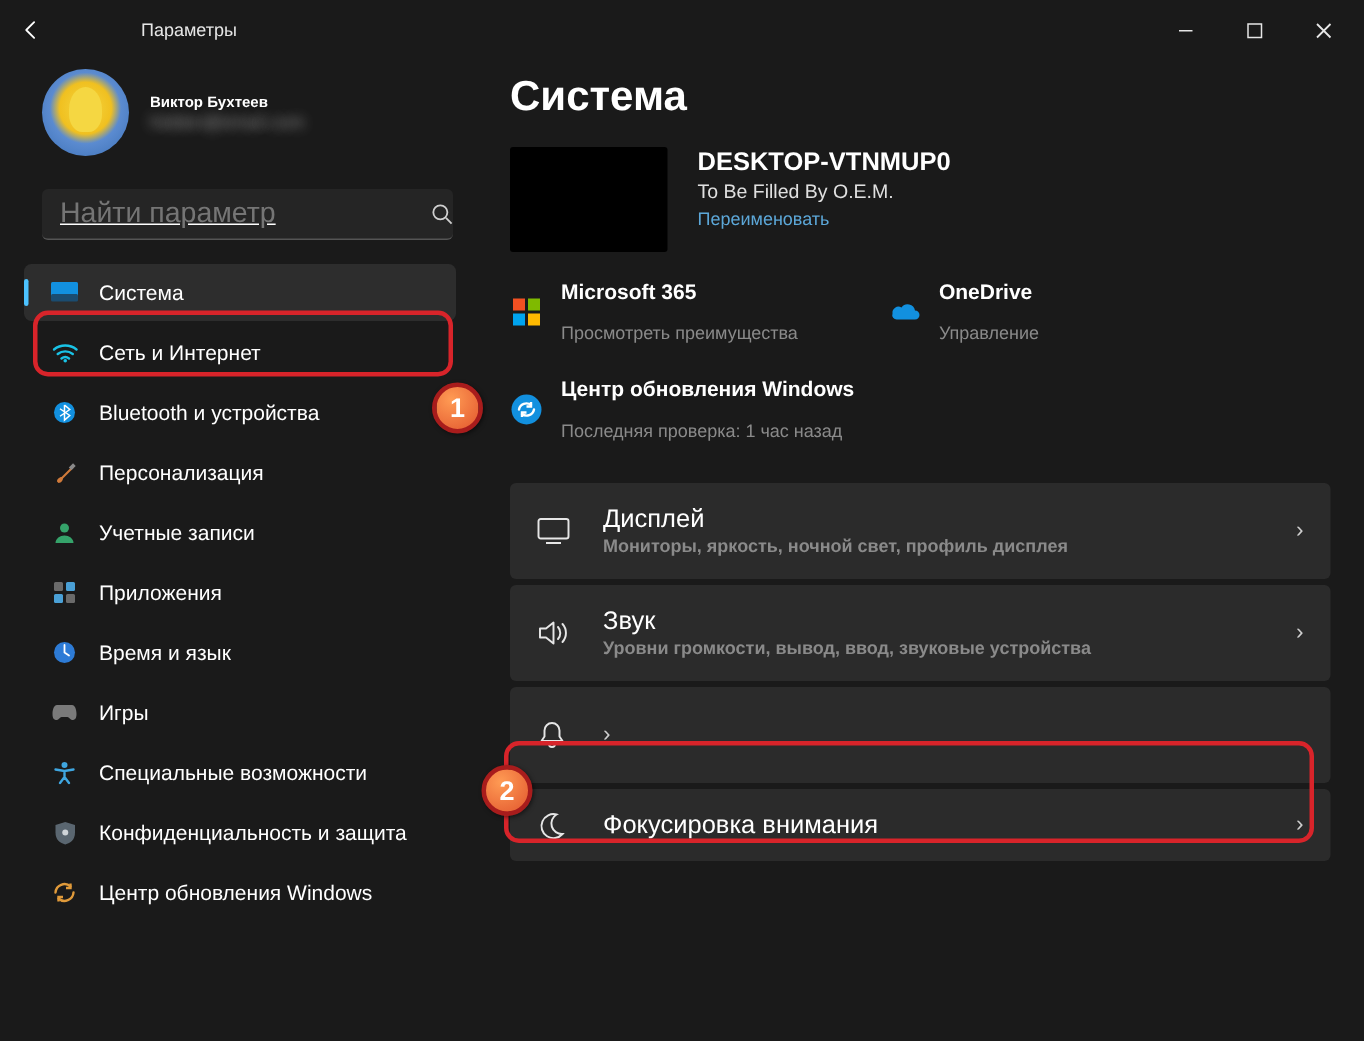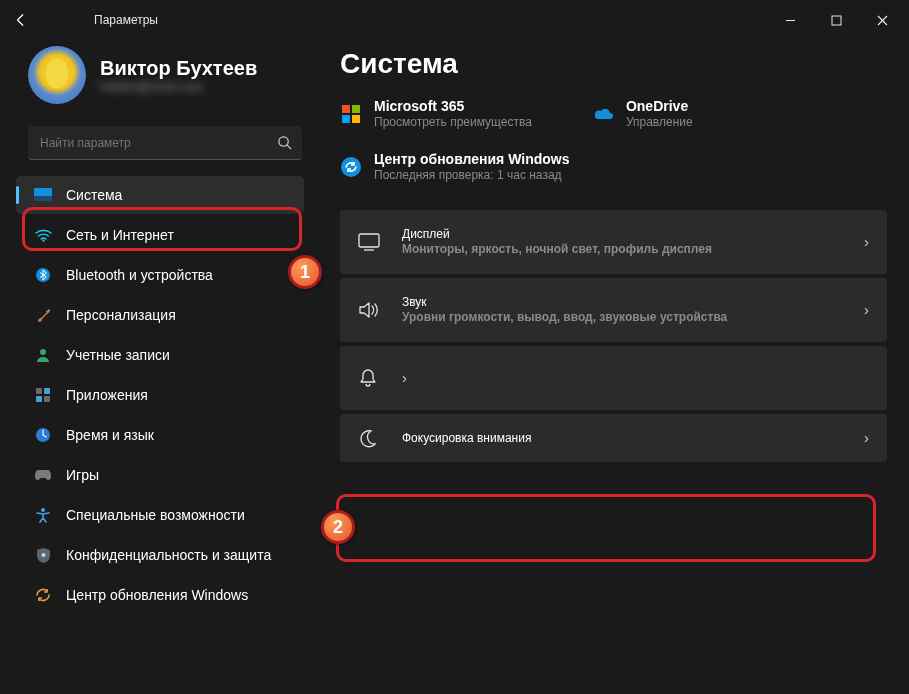--- a/index.html
+++ b/index.html
@@ -40,33 +40,33 @@
   .profile { display:flex; align-items:center; padding:6px 8px 16px 18px; gap:14px; }
   .avatar {
     width:58px; height:58px; border-radius:50%;
     background: radial-gradient(circle at 50% 45%, #f5d742 0%, #f0c020 40%, #5b8bd0 55%, #3a6fb5 100%);
     position:relative; overflow:hidden;
   }
   .avatar::after{
     content:""; position:absolute; left:18px; top:12px; width:22px; height:30px;
     background:#f5d742; border-radius:50% 50% 40% 40%;
   }
-  .profile-info .name { font-size:20px; font-weight:600; }
+  .profile-info .name { font-size:10px; font-weight:600; }
   .profile-info .email { font-size:12px; color:transparent; text-shadow:0 0 8px #9a9a9a; user-select:none; }
   .search {
     margin:6px 8px 14px 18px;
     display:flex; align-items:center;
     background: #252525;
     border-bottom:1px solid #555;
     border-radius:4px;
     height:34px; padding:0 10px;
   }
   .search input {
     flex:1; background:transparent; border:none; outline:none;
-    color:var(--fg); font-size:12px;
+    color:var(--fg); font-size:19px;text-decoration:underline;
   }
   .search-icon { color:var(--fg-muted); font-size:14px; }
   .nav { list-style:none; margin:0; padding:0; position:relative; }
   .nav li {
     display:flex; align-items:center; gap:14px;
     height:38px; padding:0 12px 0 18px;
     border-radius:5px; margin:2px 6px;
     cursor:pointer; font-size:14px;
   }
   .nav li.selected { background:var(--bg-selected); position:relative; }
@@ -80,31 +80,31 @@
   .content { flex:1; padding:4px 22px 0 22px; overflow:hidden; }
   .page-title { font-size:28px; font-weight:600; margin:4px 0 18px 0; }
   .device-row { display:flex; gap:20px; margin-bottom:18px; }
   .device-thumb { width:105px; height:70px; background:#000; border-radius:2px; }
   .device-info .dname { font-size:17px; font-weight:600; }
   .device-info .oem { font-size:13px; color:#e0e0e0; margin-top:2px; }
   .device-info .rename { font-size:12px; color:#5ca7d8; margin-top:4px; cursor:pointer; }
   .info-grid { display:flex; gap:60px; margin-bottom:28px; flex-wrap:wrap; }
   .info-item { display:flex; gap:12px; align-items:center; max-width:240px; }
   .info-item .iicon { width:22px; height:22px; margin-top:2px; display:flex; align-items:center; justify-content:center; }
-  .info-item .isub { font-size:12px; color:var(--fg-dim); margin-top:0; }
+  .info-item .isub { font-size:12px; color:var(--fg-dim); margin-top:12px; }
   .info-item .ititle { font-size:14px; font-weight:600; line-height:1.2; }
   .settings-list { display:flex; flex-direction:column; gap:4px; }
   .setting-card {
     background:var(--bg-card); border-radius:4px;
     display:flex; align-items:center; gap:18px;
     padding:14px 18px; min-height:64px; cursor:pointer;
   }
   .setting-card .cicon { width:26px; text-align:center; font-size:18px; color:#e6e6e6; }
   .setting-card .ctext { flex:1; }
-  .setting-card .ctitle { font-size:12px; }
+  .setting-card .ctitle { font-size:17px; }
   .setting-card .csub { font-size:12px; color:var(--fg-dim); margin-top:1px;font-weight:bold; }
   .setting-card .chevron { font-size:15px; color:#cfcfcf; }
   
   .hl {
     position:absolute; border:3px solid var(--highlight-red); border-radius:10px;
     pointer-events:none;
   }
   .badge {
     position:absolute; width:34px; height:34px; border-radius:50%;
     background: radial-gradient(circle at 35% 30%, #ff9b54, var(--badge-orange));
@@ -266,20 +266,28 @@
             </svg>
         </span>
         <span>Центр обновления Windows</span>
       </li>
     </ul>
   </aside>
 
   <section class="content">
     <h1 class="page-title">Система</h1>
 
+    <div class="device-row">
+      <div class="device-thumb"></div>
+      <div class="device-info">
+        <div class="dname">DESKTOP-VTNMUP0</div>
+        <div class="oem">To Be Filled By O.E.M.</div>
+        <div class="rename">Переименовать</div>
+      </div>
+    </div>
 
     <div class="info-grid">
       <div class="info-item">
         <span class="iicon">
           <svg width="20" height="20" viewBox="0 0 20 20">
               <rect x="1" y="1" width="8" height="8" fill="#f25022"></rect>
               <rect x="11" y="1" width="8" height="8" fill="#7fba00"></rect>
               <rect x="1" y="11" width="8" height="8" fill="#00a4ef"></rect>
               <rect x="11" y="11" width="8" height="8" fill="#ffb900"></rect>
             </svg>

